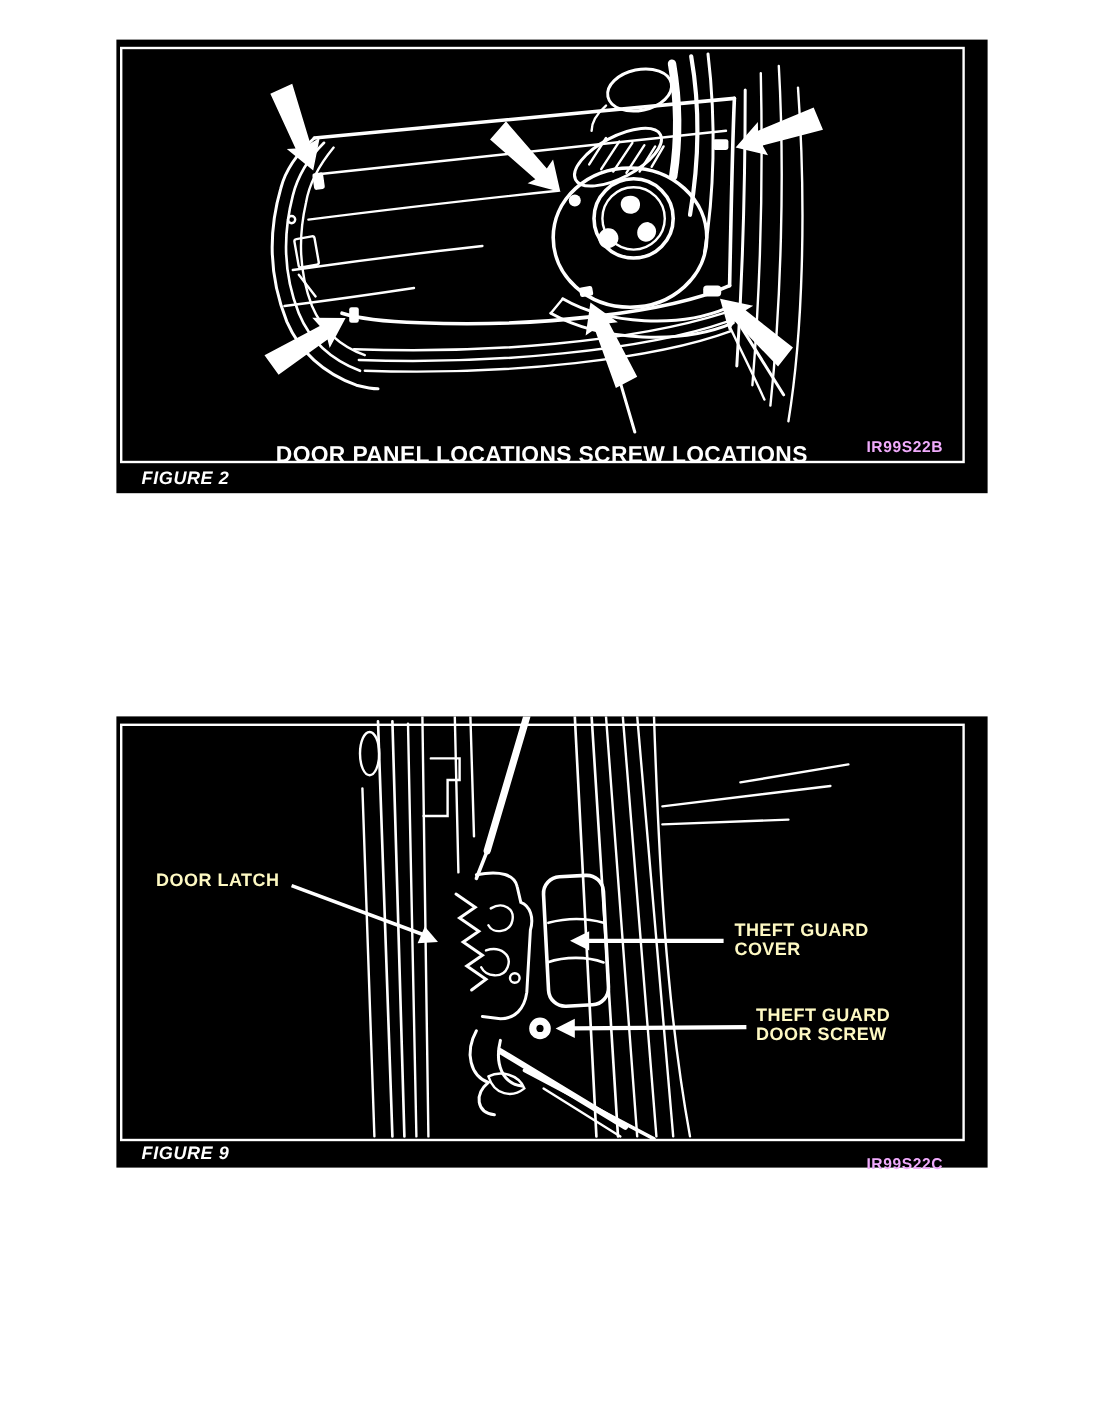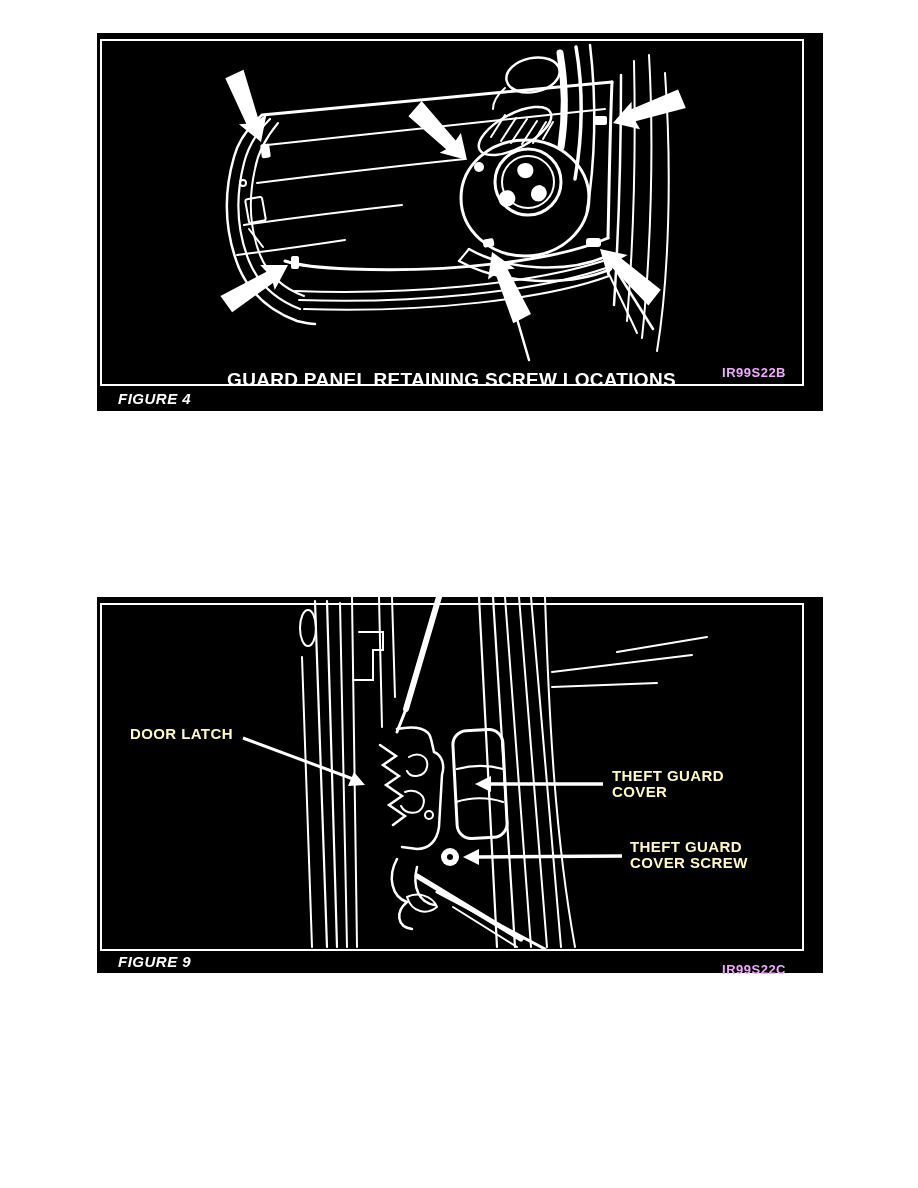--- a/index.html
+++ b/index.html
@@ -120,23 +120,23 @@
         <use href="#bigArrow" transform="translate(164,109) rotate(-19)"></use>
         <use href="#bigArrow" transform="translate(370,127) rotate(-43)"></use>
         <use href="#bigArrow" transform="translate(516,90) rotate(73)"></use>
         <use href="#bigArrow" transform="translate(191,232) rotate(-120)"></use>
         <use href="#bigArrow" transform="translate(395,219) rotate(158)"></use>
         <use href="#bigArrow" transform="translate(503,216) rotate(134)"></use>
         <path d="M420,286 L432,327 M521,240 L556,296" stroke="#fff" stroke-width="2.5" fill="none" stroke-linecap="round"></path>
       </g>
     </svg>
 
-    <div class="caption">GUARD PANEL RETAINING SCREW LOCATIONS</div>
+    <div class="caption">DOOR PANEL LOCATIONS SCREW LOCATIONS</div>
     <div class="code">IR99S22B</div>
-    <div class="figlabel">FIGURE 4</div>
+    <div class="figlabel">FIGURE 2</div>
   </figure>
 
   <figure class="figbox" id="fig3" style="margin:0">
     <div class="frame"></div>
 
     <svg class="art" width="726" height="376" viewBox="0 0 726 376">
 
       <g stroke="#fff" fill="none" stroke-linecap="round">
 
         <ellipse cx="211" cy="31" rx="8" ry="18" stroke-width="2"></ellipse>
@@ -209,20 +209,20 @@
 
     <div class="callout" id="co-door-latch">
       <div>DOOR LATCH</div>
     </div>
     <div class="callout" id="co-tg-cover">
       <div>THEFT GUARD</div>
       <div>COVER</div>
     </div>
     <div class="callout" id="co-tg-screw">
       <div>THEFT GUARD</div>
-      <div>COVER SCREW</div>
+      <div>DOOR SCREW</div>
     </div>
 
     <div class="code">IR99S22C</div>
     <div class="figlabel">FIGURE 9</div>
   </figure>
 
 </div>
 
 </body></html>

